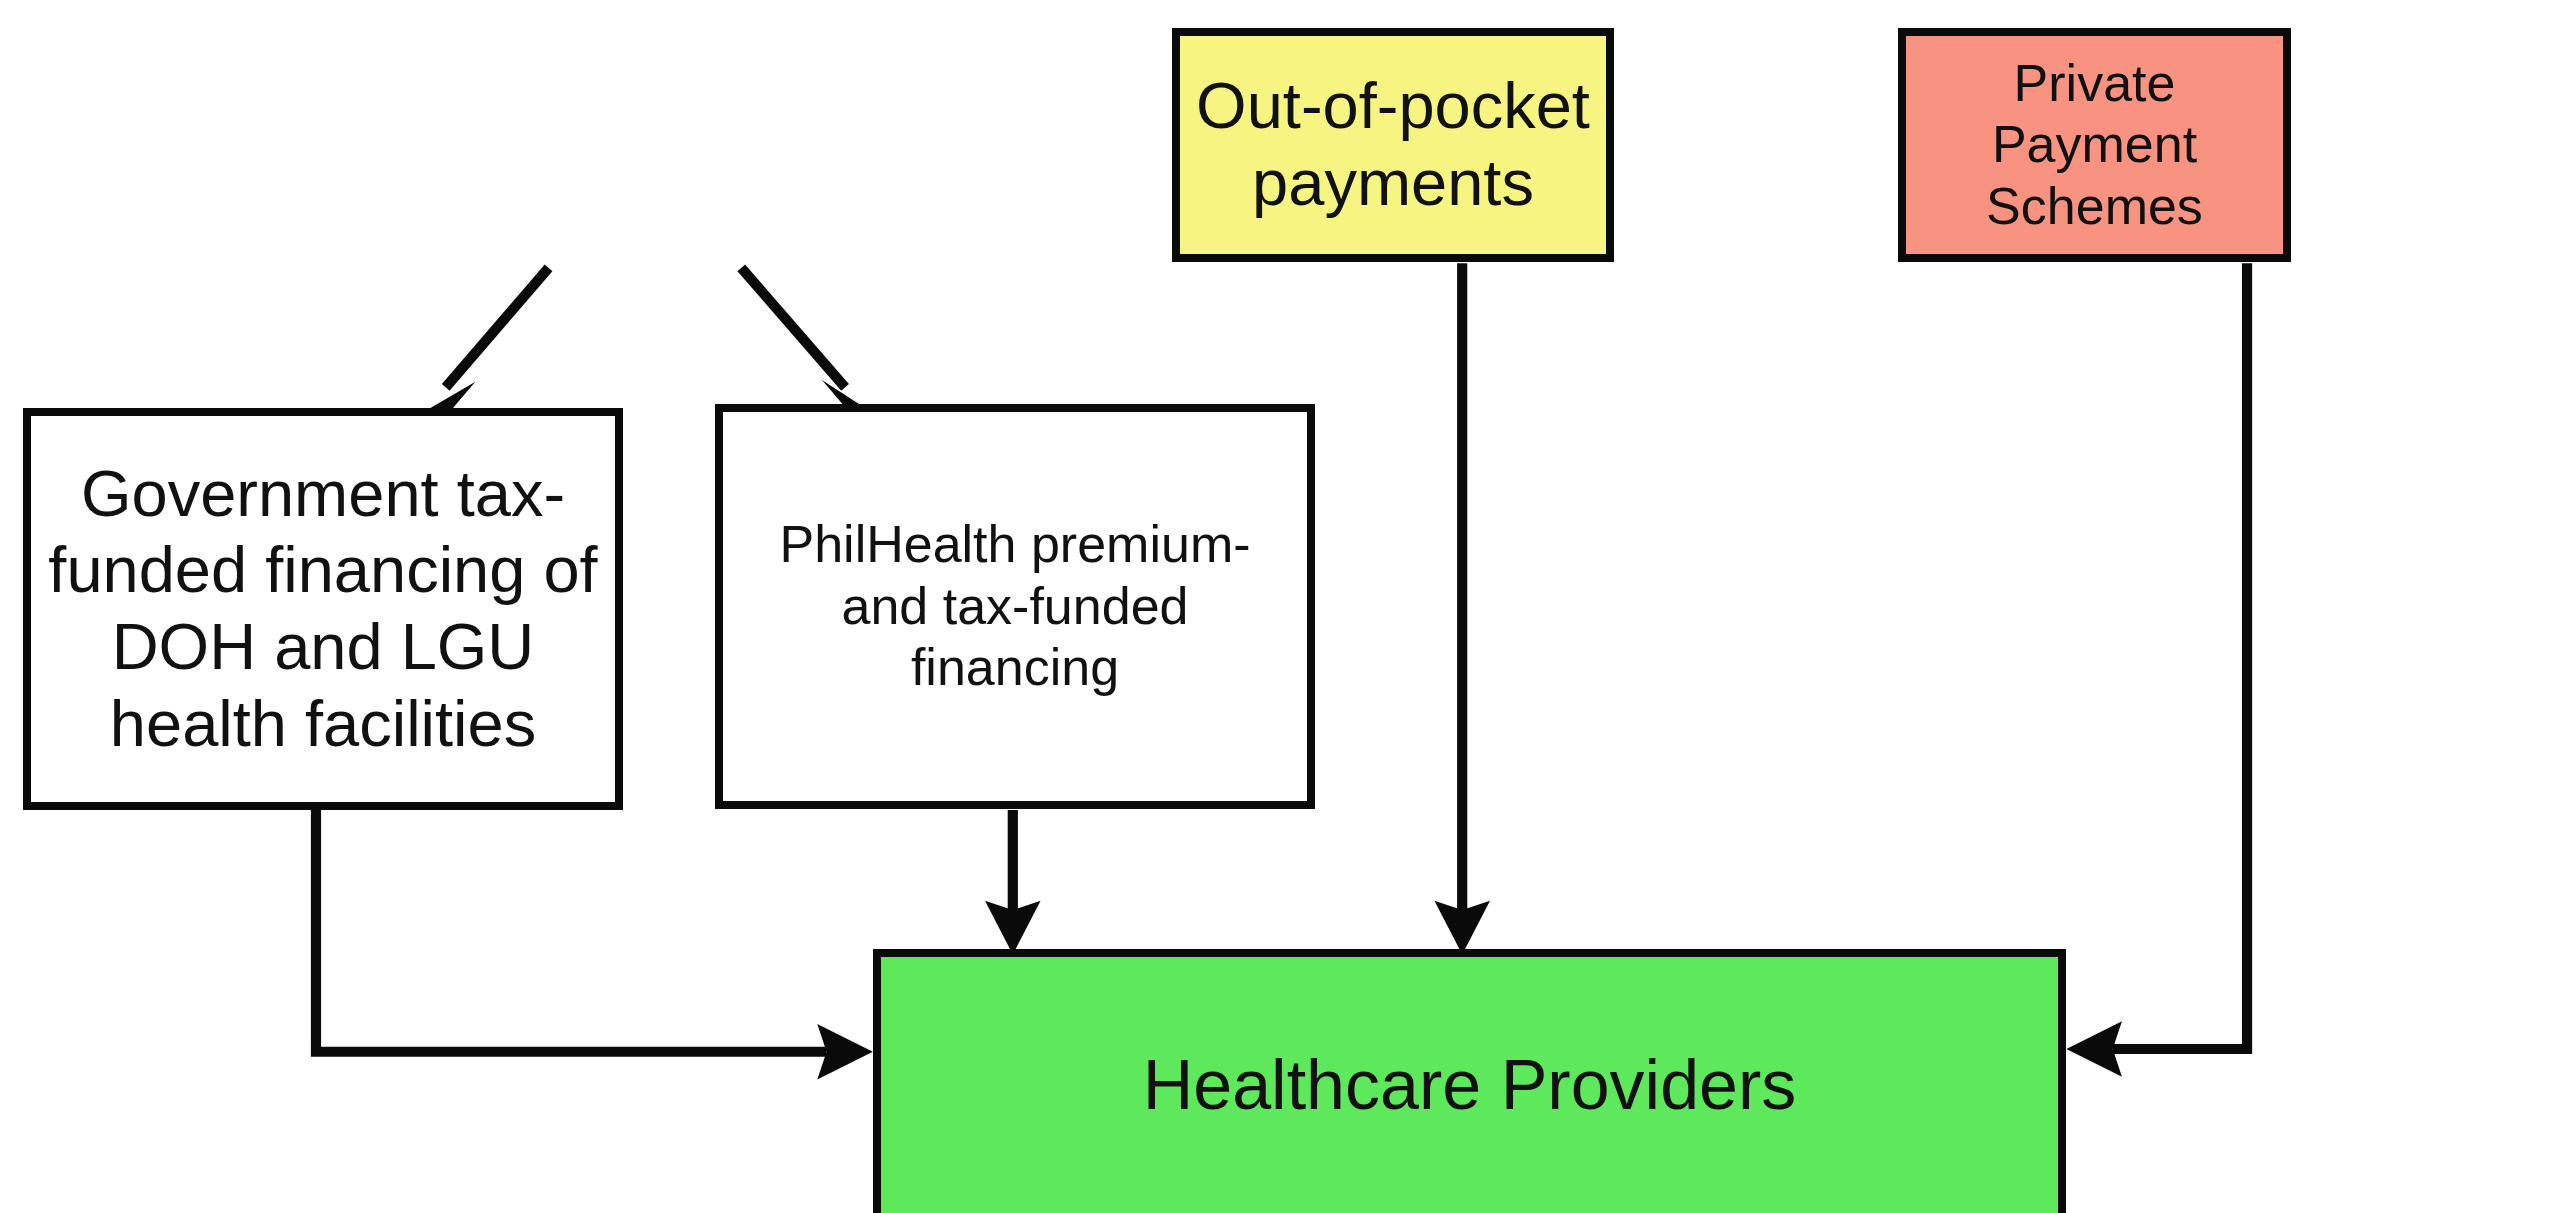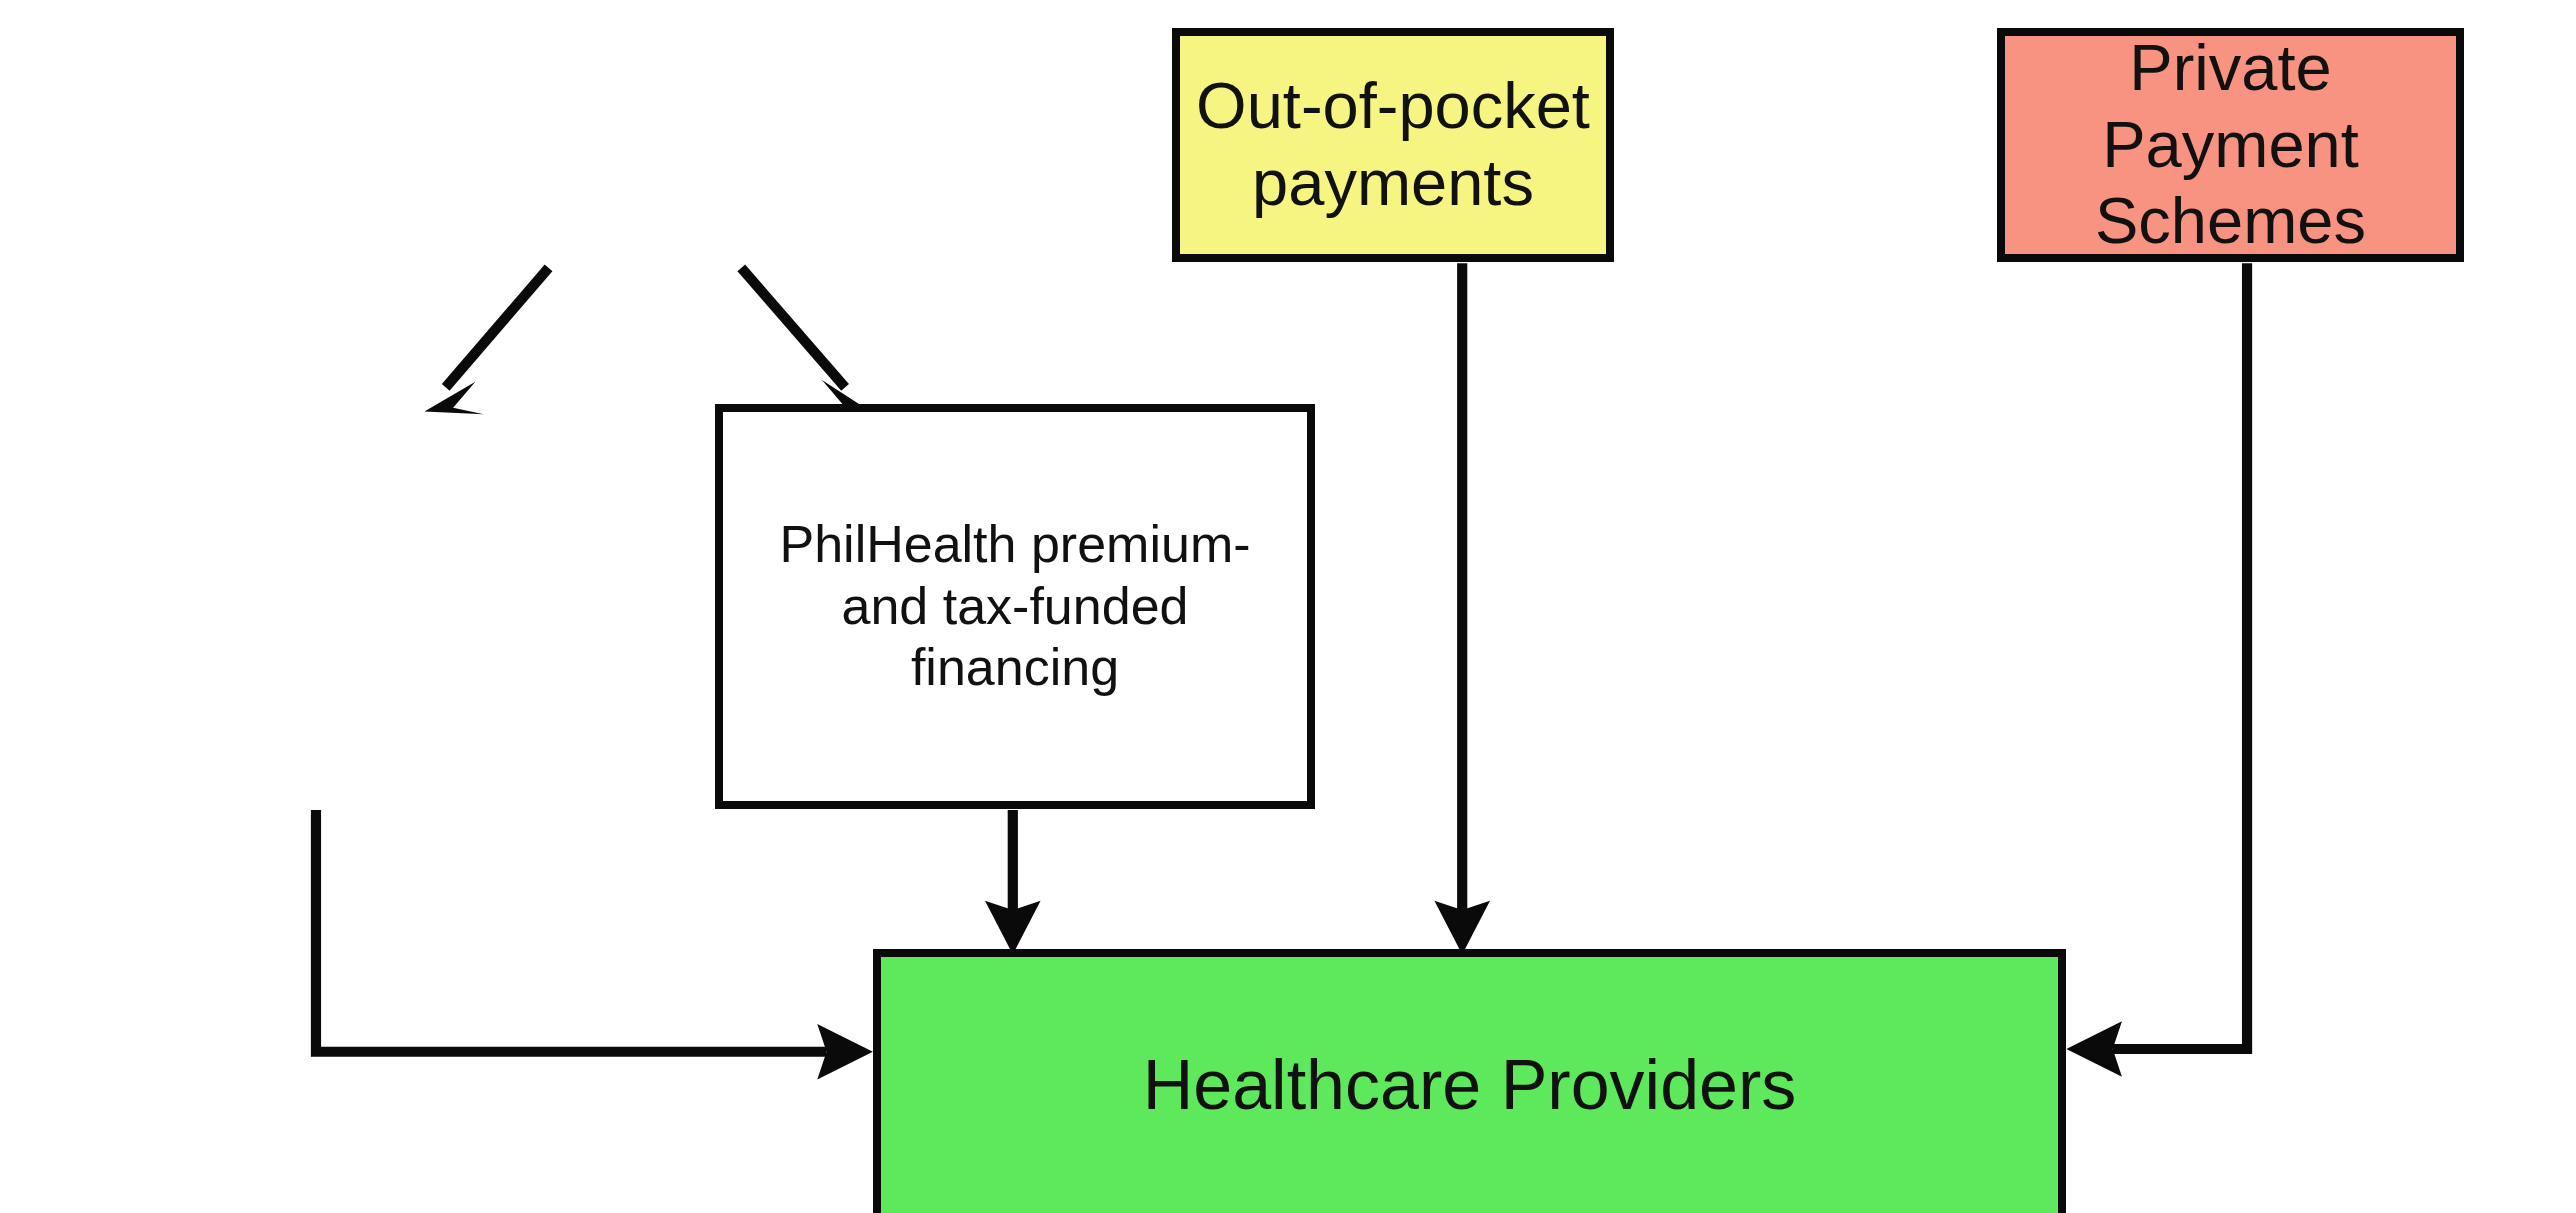--- a/index.html
+++ b/index.html
@@ -36,23 +36,23 @@
     background: #2cb8f5;
     font-size: 69px;
   }
   #node-oop {
     left: 1172px; top: 28px; width: 442px; height: 234px;
     background: #f7f581;
     font-size: 65px;
     padding-left: 13px;
   }
   #node-private {
-    left: 1997px; top: 28px; width: 467px; height: 234px;
+    left: 1898px; top: 28px; width: 393px; height: 234px;
     background: #f89382;
-    font-size: 65px;
+    font-size: 52px;
   }
   #node-govfinancing {
     left: 23px; top: 408px; width: 600px; height: 402px;
     background: #ffffff;
     font-size: 65px;
   }
   #node-philhealth {
     left: 715px; top: 404px; width: 600px; height: 405px;
     background: #ffffff;
     font-size: 52px;
@@ -117,20 +117,23 @@
 
 
   <div class="node" id="node-oop" style="background: rgb(247, 245, 129); border-color: rgb(10, 10, 10); color: rgb(17, 17, 17);">
     <span>Out-of-pocket payments</span>
   </div>
 
   <div class="node" id="node-private" style="background: rgb(248, 147, 130); border-color: rgb(10, 10, 10); color: rgb(17, 17, 17);">
     <span>Private Payment Schemes</span>
   </div>
 
+  <div class="node" id="node-govfinancing" style="background: rgb(255, 255, 255); border-color: rgb(10, 10, 10); color: rgb(17, 17, 17);">
+    <span>Government tax-funded financing of DOH and LGU health facilities</span>
+  </div>
 
   <div class="node" id="node-philhealth" style="background: rgb(255, 255, 255); border-color: rgb(10, 10, 10); color: rgb(17, 17, 17);">
     <span>PhilHealth premium- and tax-funded financing</span>
   </div>
 
   <div class="node" id="node-providers" style="background: rgb(94, 232, 92); border-color: rgb(10, 10, 10); color: rgb(17, 17, 17);">
     <span>Healthcare Providers</span>
   </div>
 
 </div>

